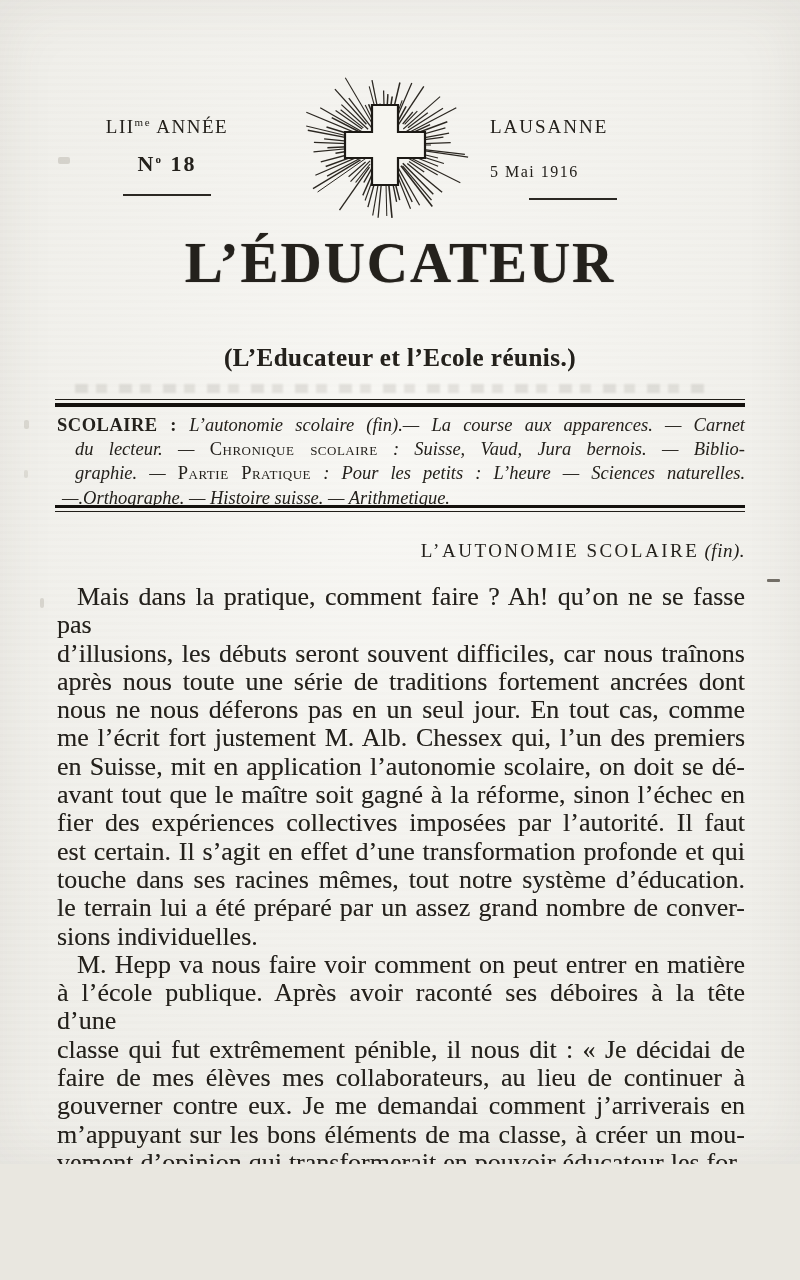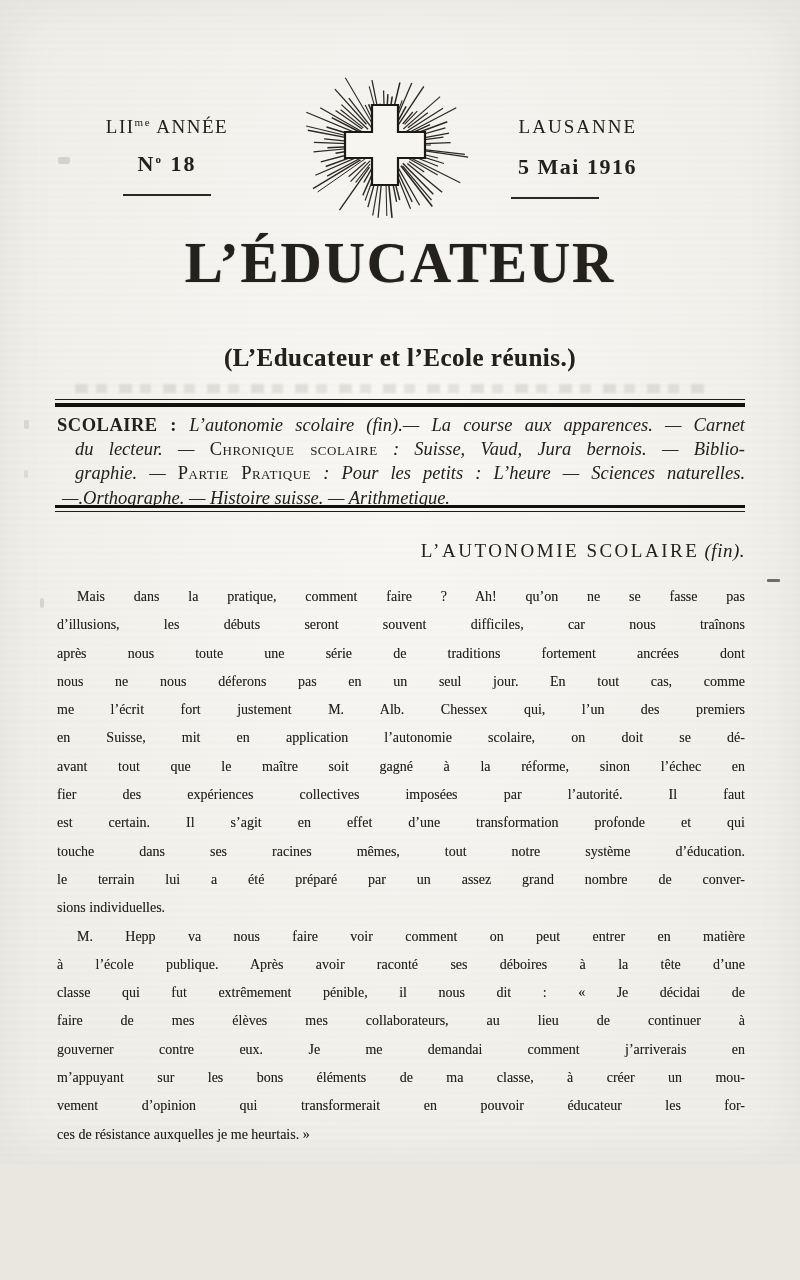--- a/index.html
+++ b/index.html
@@ -12,23 +12,23 @@
       repeating-linear-gradient(0deg, rgba(120,110,95,0.015) 0 3px, transparent 3px 7px);
     color:#24211c;
     box-shadow:inset 0 0 60px rgba(90,80,60,0.08);
   }
   
   .mast-left{position:absolute;left:82px;top:116px;width:170px;text-align:center;}
   .annee{font-size:19px;letter-spacing:1.5px;white-space:nowrap;}
   .annee sup,.numero sup{font-size:11px;}
   .numero{font-size:22px;font-weight:bold;letter-spacing:2px;margin-top:13px;}
   .mast-rule{width:88px;border-top:2px solid #2b2823;margin:17px auto 0;}
-  .mast-right{position:absolute;left:472px;top:116px;width:165px;text-align:right;}
+  .mast-right{position:absolute;left:490px;top:116px;width:165px;text-align:left;}
   .city{font-size:19px;letter-spacing:2px;white-space:nowrap;}
-  .date{font-size:22px;font-weight:bold;letter-spacing:1.5px;margin-top:16px;white-space:nowrap;}
+  .date{font-size:16px;font-weight:normal;letter-spacing:1.5px;margin-top:25px;white-space:nowrap;}
   .emblem{position:absolute;left:285px;top:56px;width:200px;height:178px;}
   
   .title{
     position:absolute;left:55px;top:233px;width:690px;margin:0;
     text-align:center;font-size:57px;font-weight:bold;letter-spacing:2px;line-height:1.05;
     text-shadow:0 0 1px rgba(20,16,10,.55);
   }
   .subtitle{position:absolute;left:55px;top:344px;width:690px;text-align:center;
     font-weight:bold;font-size:25px;letter-spacing:0.5px;text-shadow:0 0 .5px rgba(20,16,10,.4);}
   .ghost{position:absolute;left:75px;top:384px;width:630px;height:9px;opacity:.13;filter:blur(1px);
@@ -43,21 +43,21 @@
   .s-line.j{text-align:justify;text-align-last:justify;}
   .s-line.ind{padding-left:18px;}
   .s-line.ind2{padding-left:5px;}
   .sb{font-weight:bold;letter-spacing:.5px;}
   .si{font-style:italic;}
   .ssc{font-variant:small-caps;letter-spacing:.5px;}
   
   .heading{position:absolute;left:55px;top:540px;width:690px;margin:0;text-align:right;
     font-size:19px;font-weight:normal;letter-spacing:2.5px;}
   .heading .fin{font-style:italic;letter-spacing:.5px;}
-  .bodytext{position:absolute;left:57px;top:583px;width:688px;font-size:14px;line-height:28.3px;
+  .bodytext{position:absolute;left:57px;top:583px;width:688px;font-size:26px;line-height:28.3px;
     text-shadow:0 0 .4px rgba(25,20,12,.35);}
   .bline{text-align:justify;text-align-last:justify;}
   .bline.first{text-indent:20px;}
   .bline.last{text-align-last:left;}
   
   .margin-dash{position:absolute;left:767px;top:579px;width:13px;height:3px;background:#4a453c;opacity:.75;border-radius:1px;filter:blur(.3px);}
   .speck{position:absolute;background:#7a7264;border-radius:2px;filter:blur(.6px);}
   .speck.a{left:58px;top:157px;width:12px;height:7px;opacity:.22;}
   .speck.b{left:24px;top:420px;width:5px;height:9px;opacity:.18;}
   .speck.c{left:24px;top:470px;width:4px;height:8px;opacity:.15;}

